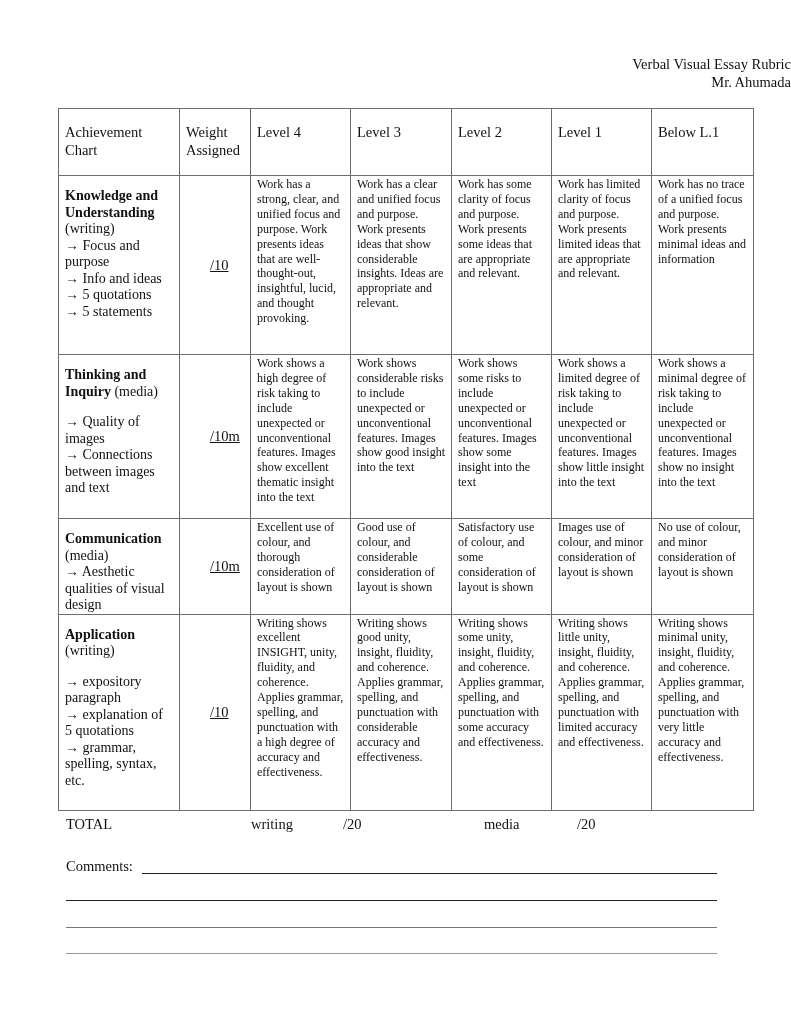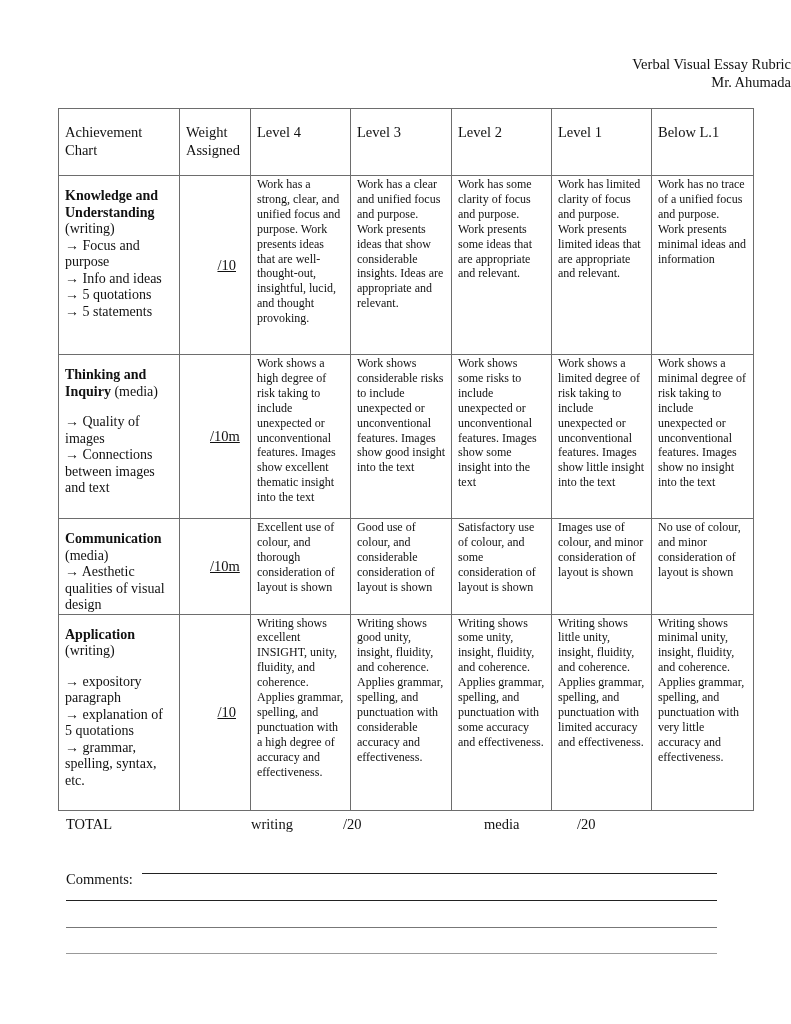--- a/index.html
+++ b/index.html
@@ -23,29 +23,29 @@
     font-size: 12px; line-height: 14.9px;
   }
   table.rubric tr.head td {
     font-size: 14.5px; line-height: 18px; height: 52px; padding-top: 14px;
   }
   table.rubric td.crit { font-size: 14px; line-height: 16.5px; padding-top: 12px; }
   .crit b { font-weight: bold; }
   .weight-cell { vertical-align: middle !important; text-align: right; }
   .weight {
     display: inline-block; text-decoration: underline; font-size: 14.5px;
-    padding-left: 24px; margin-right: 8px;
+    padding-left: 24px; margin-right: 16px;
   }
   .crit .spacer { height: 14px; }
   .totals {
     position: absolute; top: 804px; left: 66px; width: 700px; font-size: 14.5px;
   }
   .totals span { position: absolute; white-space: nowrap; margin-top: 12px; }
   .comments {
-    position: absolute; top: 858px; left: 66px; font-size: 14.5px; margin-top: 13px;
+    position: absolute; top: 858px; left: 66px; font-size: 14.5px;
   }
   .cline { position: absolute; height: 0; }
 </style>
 </head>
 <body>
 
 <div class="title">
   <div>Verbal Visual Essay Rubric</div>
   <div>Mr. Ahumada</div>
 </div>

